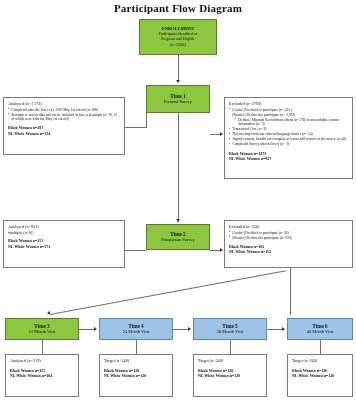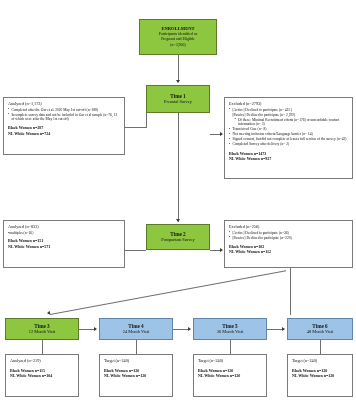--- a/index.html
+++ b/index.html
@@ -66,20 +66,21 @@
   .arrow-d{position:absolute;width:0;height:0;border-left:2.6px solid transparent;border-right:2.6px solid transparent;border-top:3.6px solid #3a3a3a;}
   .arrow-r{position:absolute;width:0;height:0;border-top:2.6px solid transparent;border-bottom:2.6px solid transparent;border-left:3.6px solid #3a3a3a;}
   .arrow-l{position:absolute;width:0;height:0;border-top:2.6px solid transparent;border-bottom:2.6px solid transparent;border-right:3.6px solid #3a3a3a;}
   .diag{position:absolute;transform-origin:0 0;height:1px;background:#6f6f6f;}
 </style>
 </head>
 <body>
 
 <div class="canvas">
 
+  <div class="title">Participant Flow Diagram</div>
 
   <div class="stage green enroll" style="left:139px;top:19px;width:78px;height:36px;">
     <div class="ttl">ENROLLMENT</div>
     <div class="sub">Participants identified as</div>
     <div class="sub">Pregnant and Eligible</div>
     <div class="sub">(n=3,966)</div>
   </div>
 
   <div class="vline" style="left:178px;top:55px;height:27px;"></div>
   <div class="arrow-d" style="left:175.5px;top:80px;"></div>

